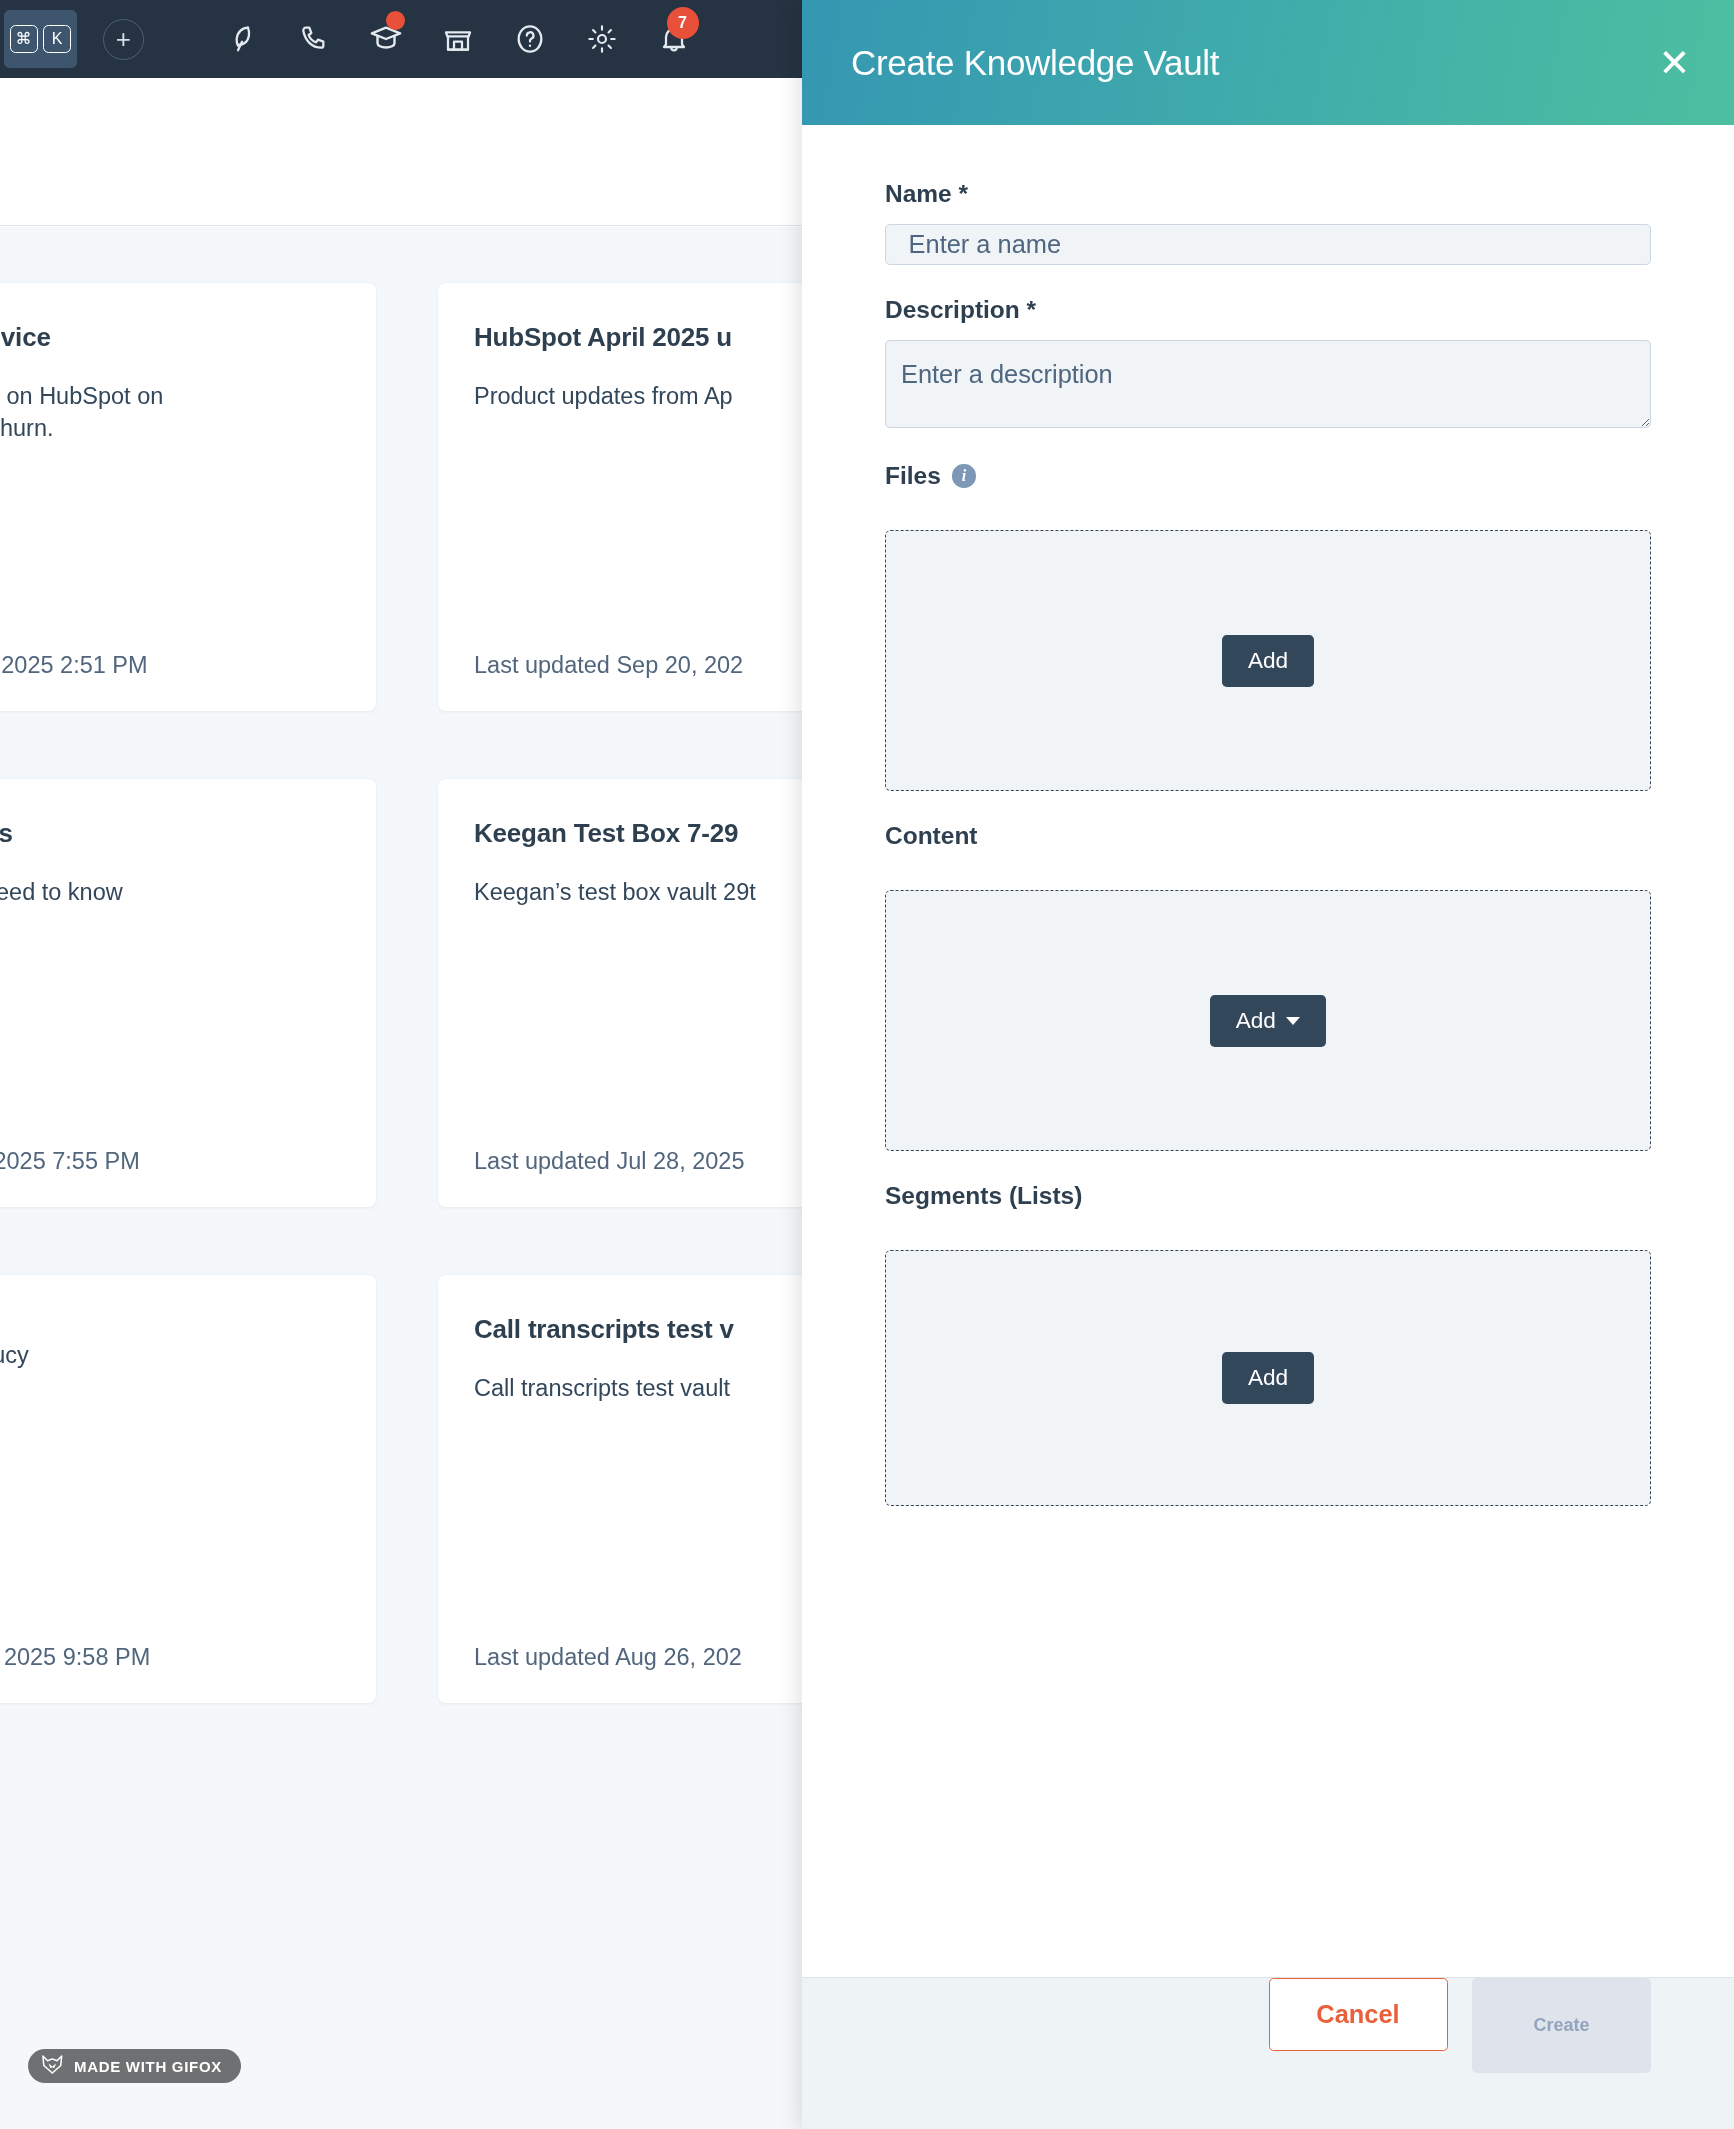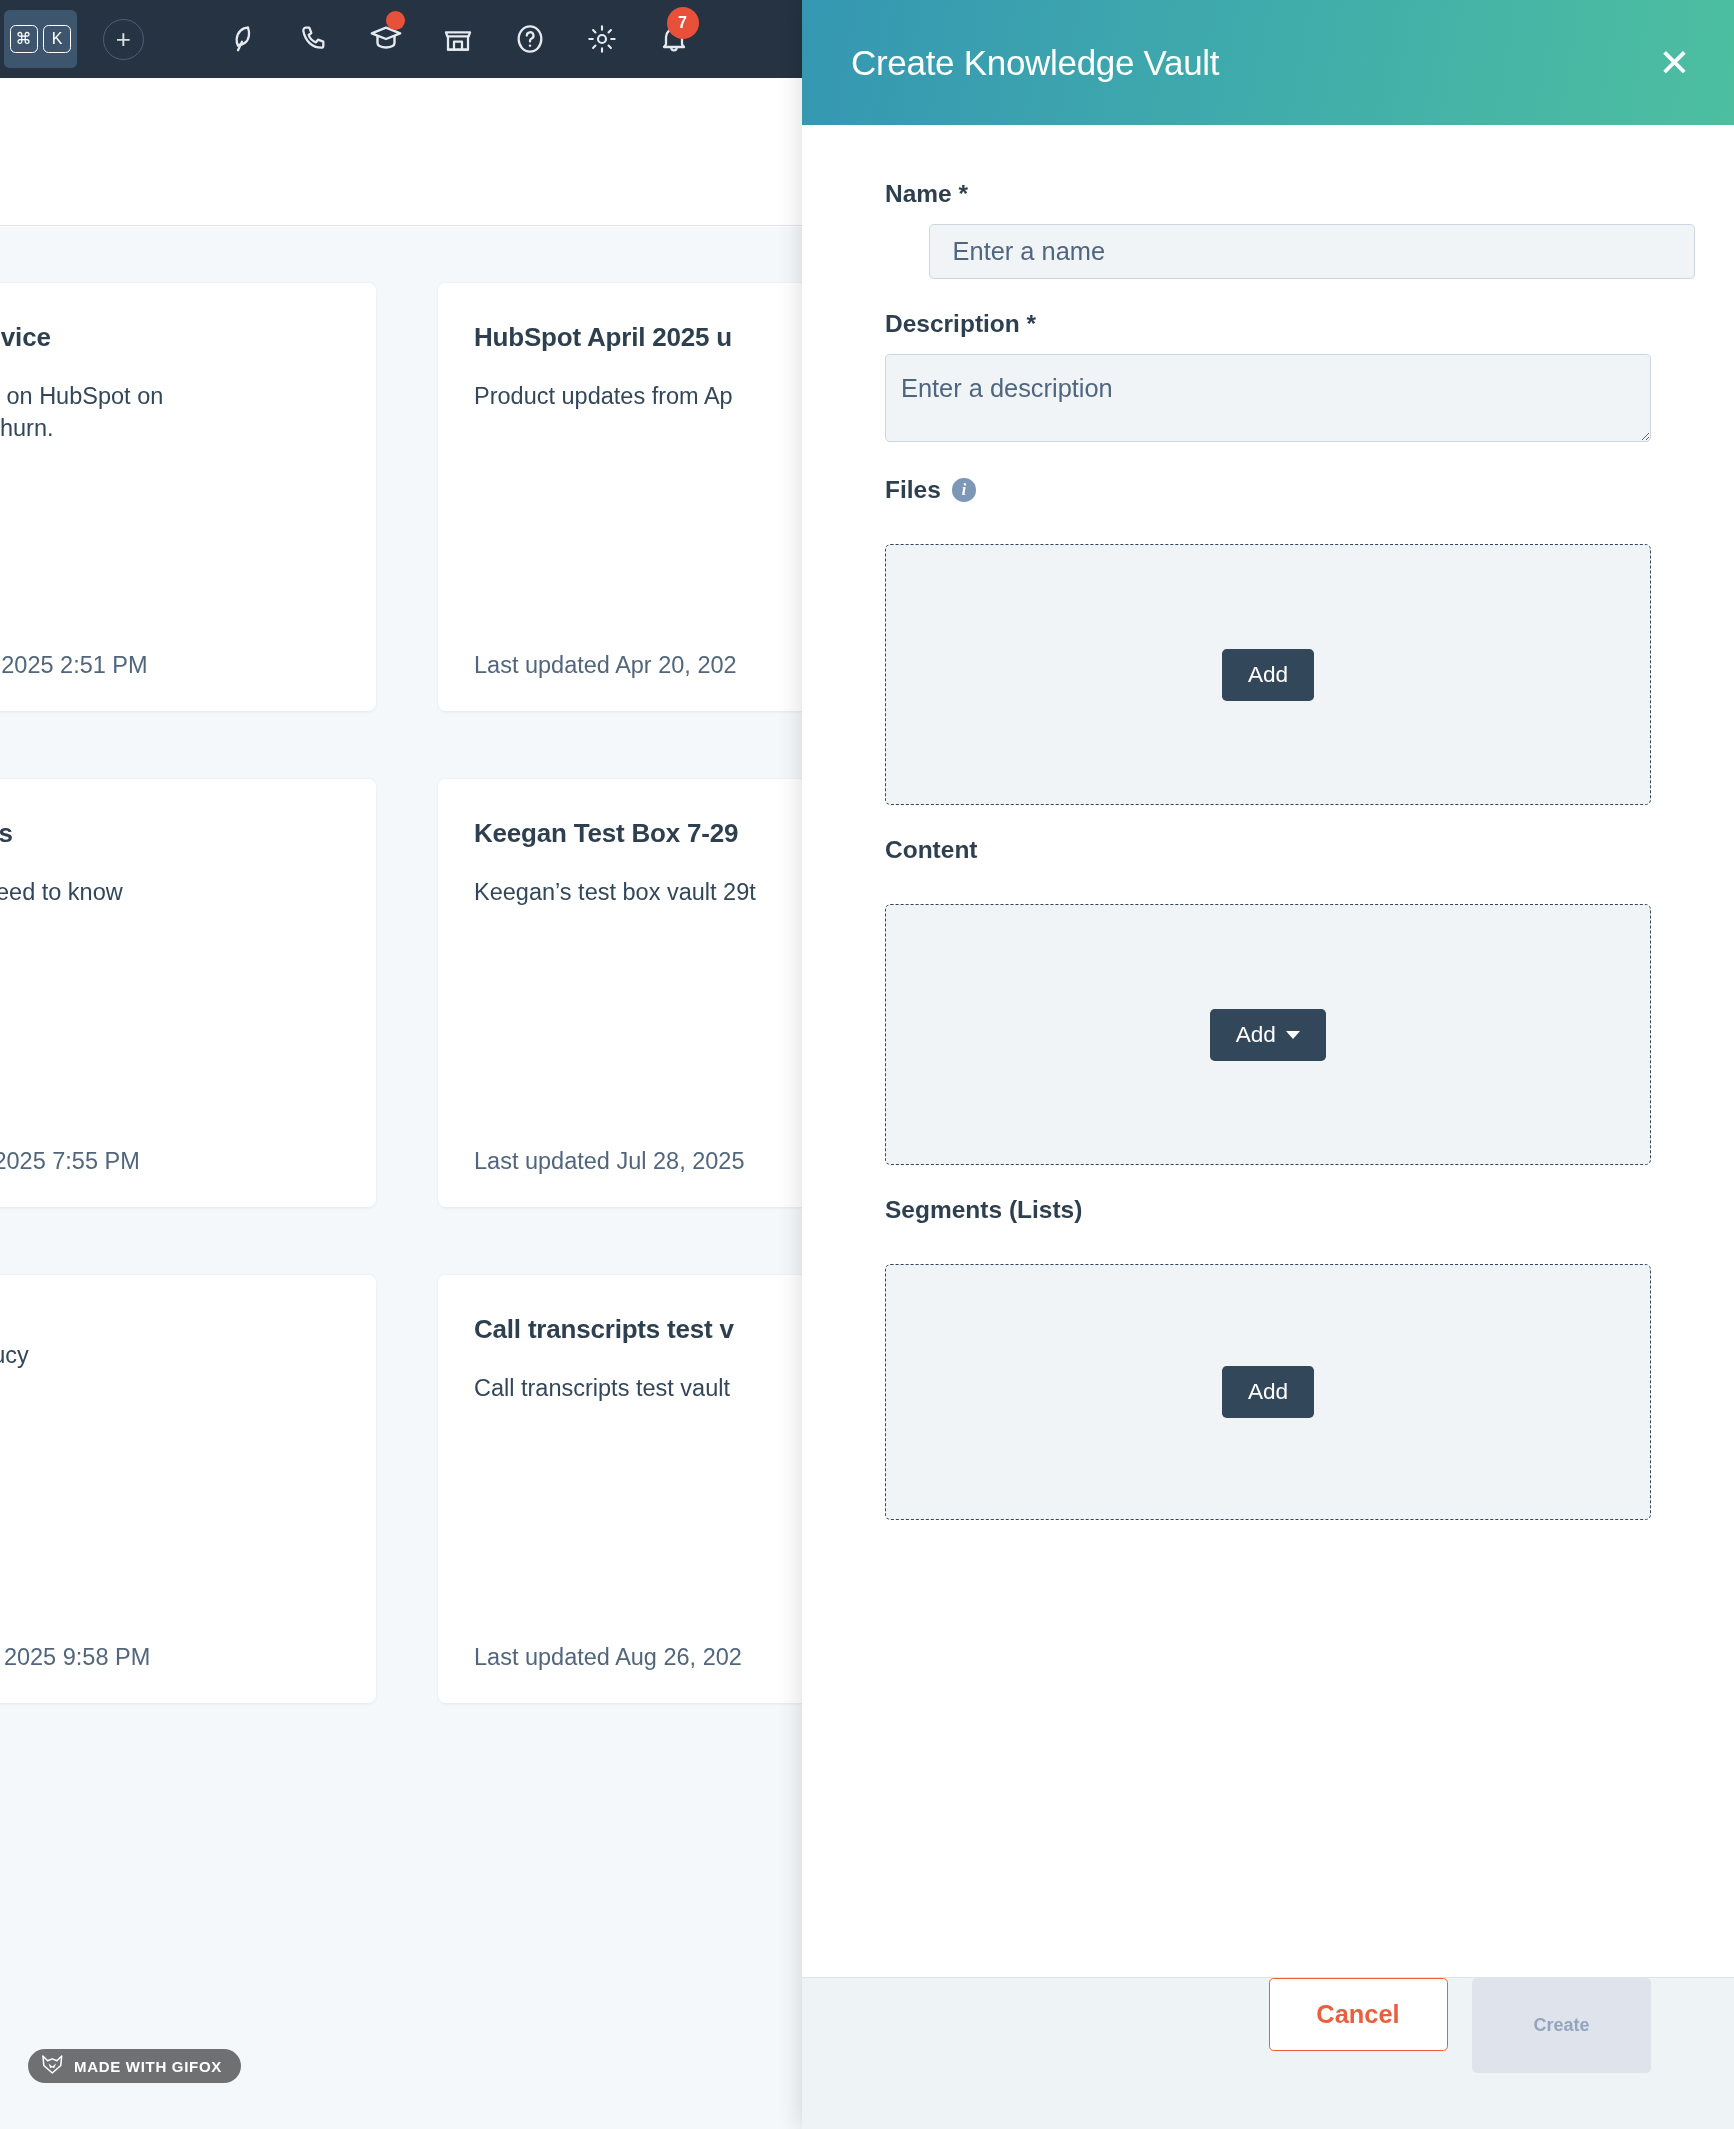--- a/index.html
+++ b/index.html
@@ -158,21 +158,21 @@
   }
   .text-input, .text-area {
     width: 100%;
     background: #f0f4f6;
     border: 0.9px solid #cbd6e2;
     border-radius: 4.7px;
     font-family: "Liberation Sans", sans-serif;
     font-size: 25.4px; color: #33475b;
     padding: 0 22.6px;
   }
-  .text-input { height: 55px; margin-left: 44px; }
+  .text-input { height: 41px; }
   .text-area {
     height: 88px; padding: 17px 15px; resize: vertical;
     line-height: 1.3;
   }
   .text-input::placeholder, .text-area::placeholder { color: #4f6681; }
   .field-block { margin-bottom: 31px; }
   .dropzone {
     width: 100%;
     background: #f0f4f6;
     border: 1.9px dashed #33475b;
@@ -239,21 +239,21 @@
       <div class="card-row">
         <div class="card col1">
           <div class="card-title">Churn Advice</div>
           <div class="card-desc">m blogpost on HubSpot on
 customer churn.</div>
           <div class="card-updated">ed Jun 18, 2025 2:51 PM</div>
         </div>
         <div class="card col2">
           <div class="card-title">HubSpot April 2025 u</div>
           <div class="card-desc">Product updates from Ap</div>
-          <div class="card-updated">Last updated Apr 20, 202</div>
+          <div class="card-updated">Last updated Sep 20, 202</div>
         </div>
       </div>
 
       <div class="card-row">
         <div class="card col1">
           <div class="card-title">doff Briefs</div>
           <div class="card-desc">ur CSMs need to know
 accounts</div>
           <div class="card-updated">ed Jul 21, 2025 7:55 PM</div>
         </div>

